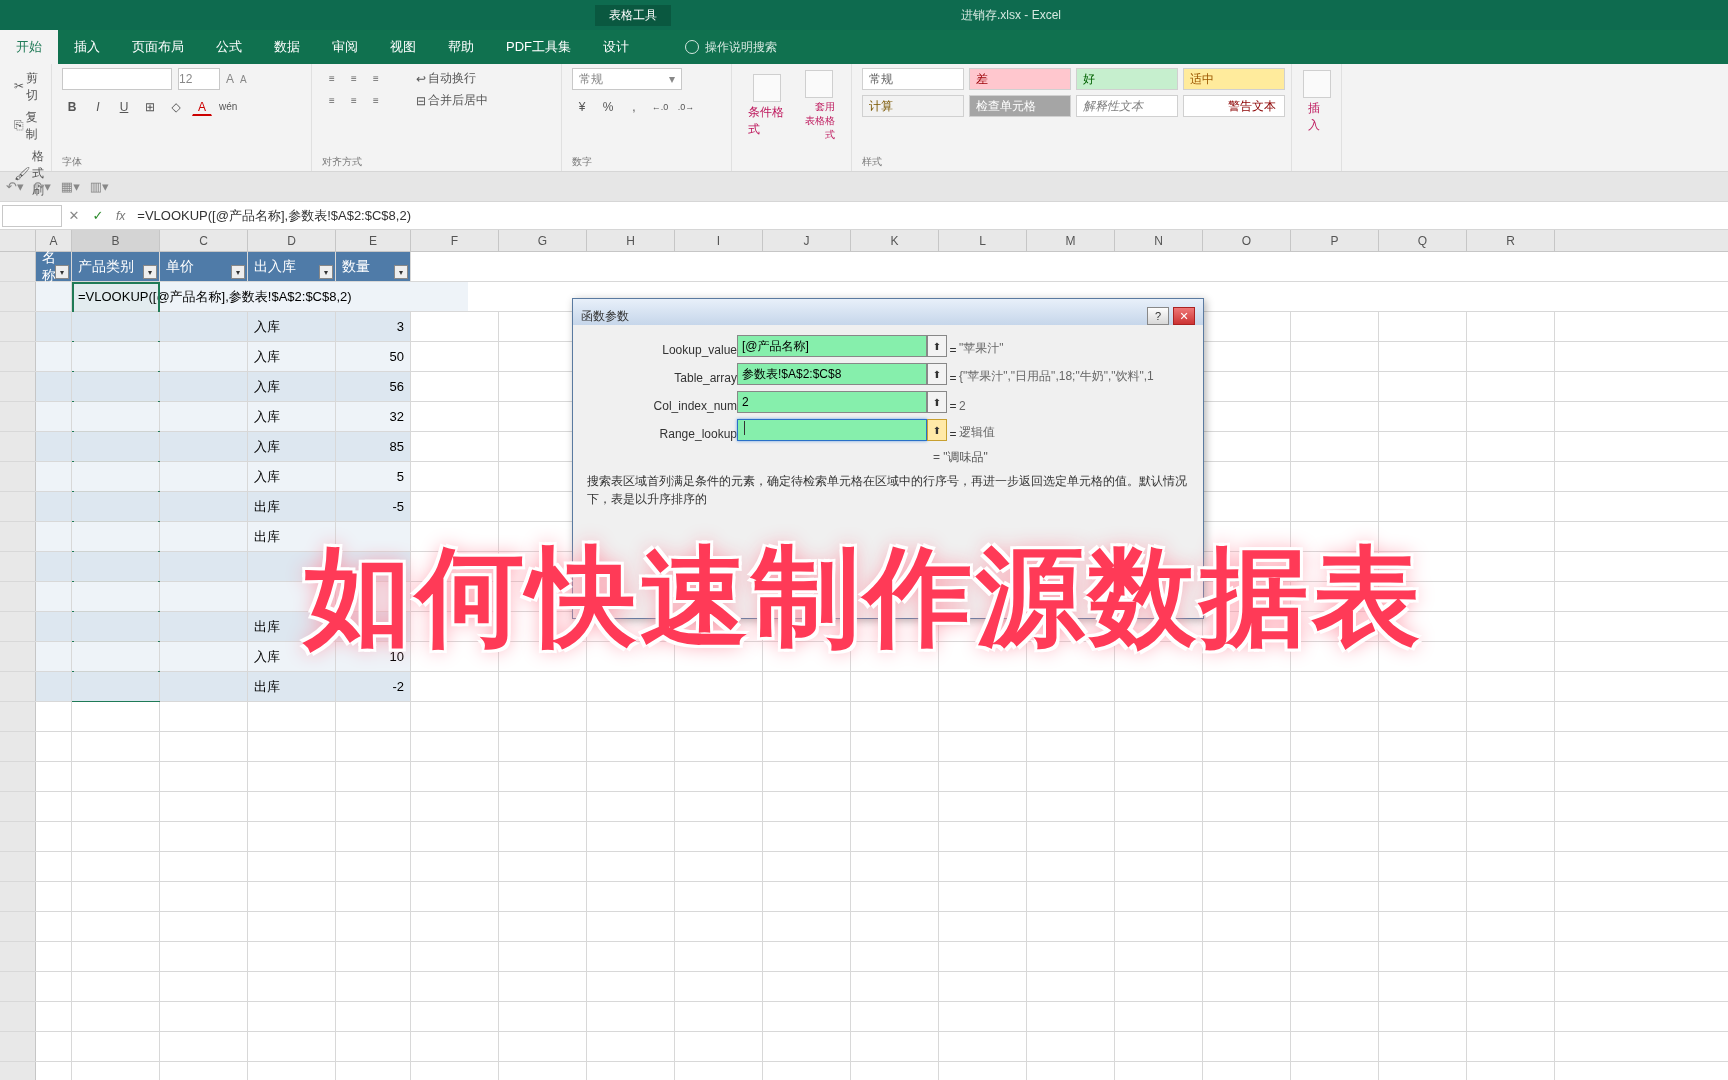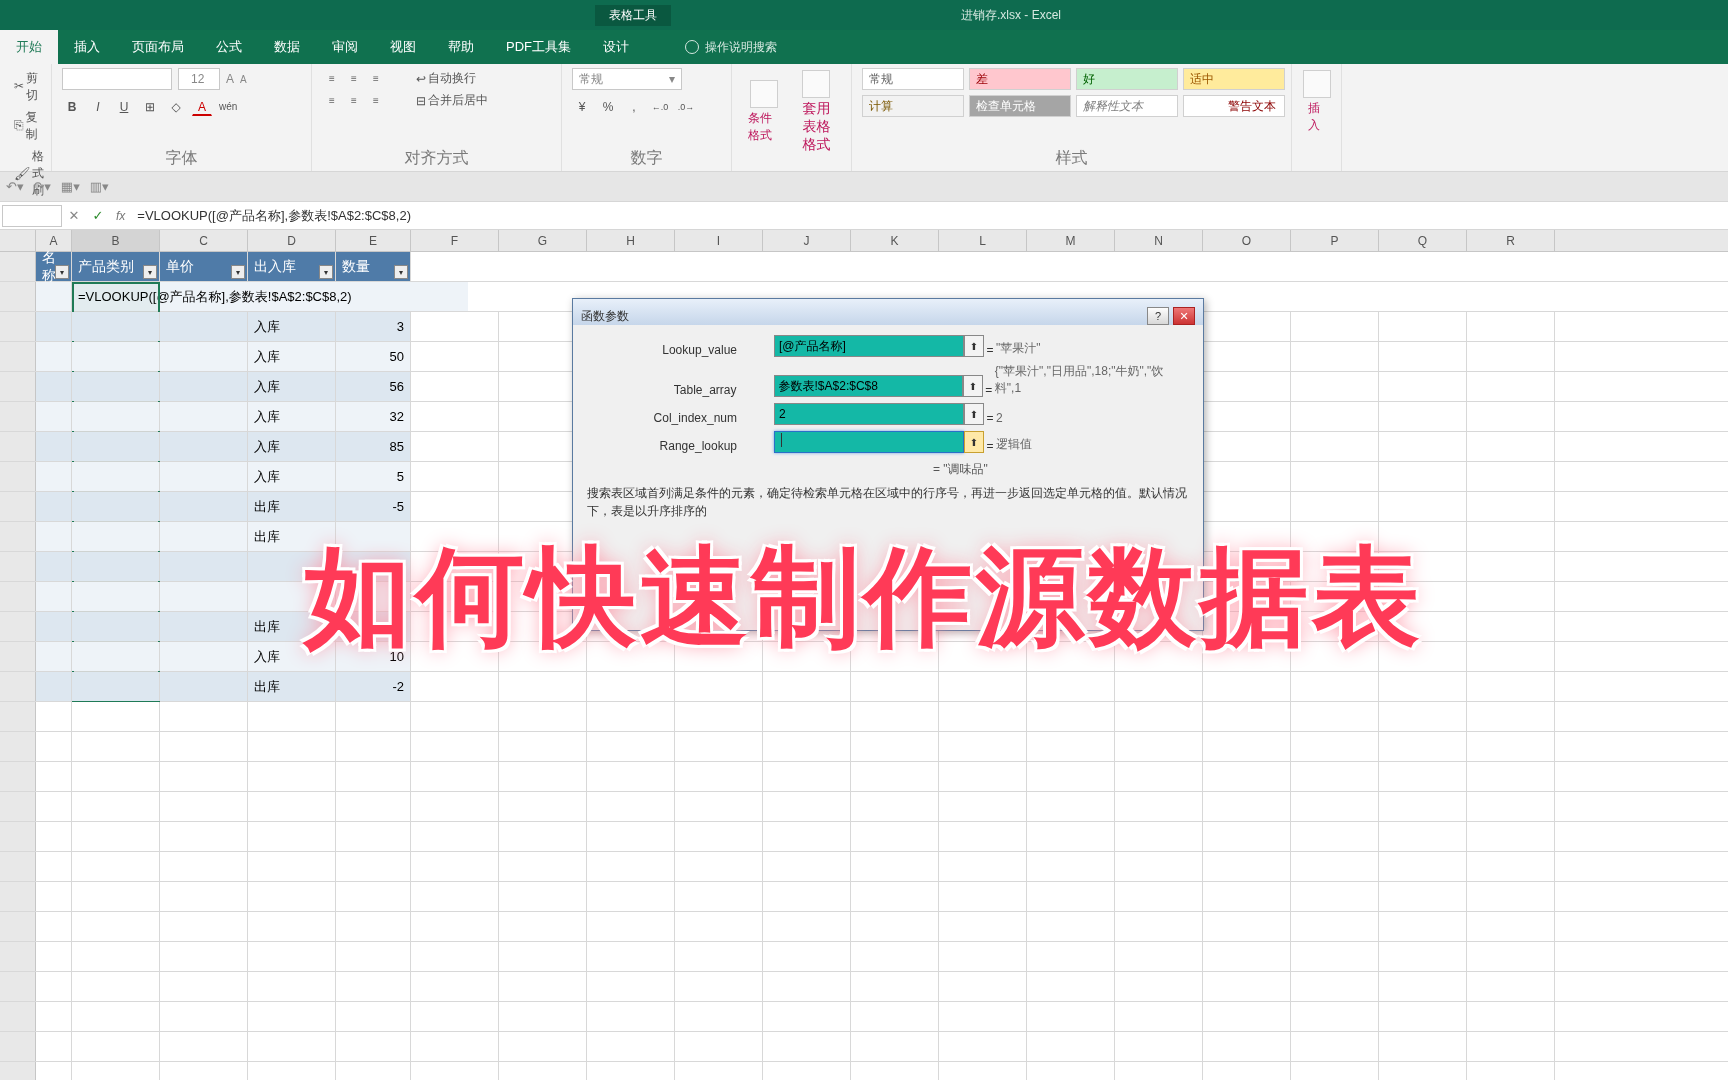--- a/index.html
+++ b/index.html
@@ -14,29 +14,29 @@
   .ribbon-tabs { height: 34px; background: #10714f; display: flex; align-items: center; font-size: 13px; }
   .ribbon-tabs .tab { padding: 0 16px; height: 100%; display: flex; align-items: center; color: #fff; cursor: pointer; }
   .ribbon-tabs .tab.active { background: #f3f3f3; color: #1f7a56; }
   .ribbon-tabs .tab.design { color: #fff; }
   .ribbon-tabs .tell { color: #d5e8e0; margin-left: 40px; display: flex; align-items: center; gap: 6px; font-size:12px;}
   .ribbon-tabs .bulb { width:14px;height:14px;border:1.5px solid #d5e8e0;border-radius:50%; position:relative;}
 
   
   .ribbon { height: 108px; background: #f3f3f3; border-bottom: 1px solid #d6d6d6; display: flex; font-size: 12px; color:#666; }
   .group { border-right: 1px solid #e0e0e0; padding: 4px 10px 2px; display:flex; flex-direction:column; justify-content:space-between;}
-  .group-label { text-align:center; font-size:16px; color:#7a7a7a; padding-top:2px;}
+  .group-label { font-size:10px; color:#7a7a7a; padding-top:2px;}
   .btncol { display:flex; flex-direction:column; gap:1px; }
   .btnrow { display:flex; align-items:center; gap:6px; }
   .smallbtn { padding:2px 4px; color:#555; display:flex; align-items:center; gap:2px; }
   .ico { width:16px; height:16px; display:inline-block; }
   .ico.cut::before{content:"✂";}
   .ico.copy::before{content:"⎘";}
   .ico.paint::before{content:"🖌";font-size:13px;}
-  .font-select { border:1px solid #c8c8c8; background:#fff; height:22px; font-size:12px; padding:0 12px; color:#888;}
+  .font-select { border:1px solid #c8c8c8; background:#fff; height:22px; font-size:12px; padding:0 0; color:#888;}
   .fs1{width:110px;} .fs2{width:42px;}
   .fmt-btns span{ display:inline-block; width:20px;height:20px; text-align:center; line-height:20px; border:1px solid transparent; color:#555;}
   .align-grid { display:grid; grid-template-columns:repeat(3,20px); grid-template-rows:repeat(2,20px); gap:2px;}
   .align-grid span{border:1px solid transparent; display:flex;align-items:center;justify-content:center;color:#666;font-size:10px;}
   .numfmt{ border:1px solid #c8c8c8; background:#fff; height:22px; width:110px; font-size:12px; padding:0 6px; color:#888; display:flex;align-items:center;justify-content:space-between;}
   .style-cell{ border:1px solid #d0d0d0; width:102px; height:22px; font-size:12px; display:flex;align-items:center;padding:0 6px; background:#fff;}
   .style-grid{display:grid;grid-template-columns:repeat(4,104px);grid-template-rows:repeat(2,24px);gap:3px;}
   .sc-bad{background:#ffc7ce;color:#9c0006;}
   .sc-good{background:#c6efce;color:#006100;}
   .sc-neutral{background:#ffeb9c;color:#9c5700;}
@@ -81,21 +81,21 @@
   
   .dialog{ position:absolute; left:572px; top:298px; width:632px; background:#f0f0f0; border:1px solid #5a7aa0; box-shadow:2px 2px 8px rgba(0,0,0,0.3);}
   .dlg-title{ height:26px; background:linear-gradient(#e8f0fa,#c6d6ea); display:flex; align-items:flex-end; padding:0 8px; font-size:12px; color:#333; justify-content:space-between;}
   .dlg-title .btns{display:flex;gap:4px;}
   .dlg-title .wbtn{width:22px;height:18px;border:1px solid #888;background:linear-gradient(#fdfdfd,#d8d8d8);font-size:11px;display:flex;align-items:center;justify-content:center;}
   .dlg-title .wbtn.close{background:linear-gradient(#e77,#c33);color:#fff;border-color:#a22;}
   .dlg-body{ padding:10px 14px; font-size:12px; color:#333;}
   .dlg-body .fname{font-weight:bold; margin-bottom:8px; font-size:13px;}
   .arg-row{ display:flex; align-items:flex-end; margin-bottom:6px; }
   .arg-label{ width:150px; text-align:right;}
-  .arg-input{ width:190px; height:22px; border:1px solid #888; background:#14b8a6; padding:0 4px; font-size:12px;margin-left:37px;}
+  .arg-input{ width:190px; height:22px; border:1px solid #888; background:#86efac; padding:0 4px; font-size:12px;}
   .arg-pick{ width:20px;height:22px;border:1px solid #888;background:#f3f3f3;display:flex;align-items:center;justify-content:center;font-size:10px;}
   .arg-eq{ width:12px; text-align:center;}
   .arg-res{ color:#666; font-size:12px;}
   .arg-row.focus .arg-input{border:1px solid #2a70c8;box-shadow:0 0 3px #6aa0e0;}
   .arg-row.focus .arg-pick{border-color:#c8a030;background:#ffe9a8;}
   .dlg-result{ margin:8px 0 6px 346px; color:#555;}
   .dlg-desc{ font-size:12px; color:#333; line-height:1.5; margin-top:6px;}
   .cursor{display:inline-block;width:1px;height:14px;background:#333;vertical-align:middle;margin-left:2px;}
 
   
@@ -204,21 +204,21 @@
     <div class="group-label">数字</div>
   </div>
   <div class="group" style="width:120px">
     <div class="btnrow">
       <div class="bigbtn">
           <div class="bico"></div>
           <span>条件格式</span>
         </div>
       <div class="bigbtn">
           <div class="bico"></div>
-          <span style="white-space:pre-line;text-align:center;font-size:14px">套用
+          <span style="white-space:pre-line;text-align:right;font-size:10px">套用
 表格格式</span>
         </div>
     </div>
     <div class="group-label"></div>
   </div>
   <div class="group" style="width:440px">
     <div class="style-grid">
       <div class="style-cell">常规</div>
       <div class="style-cell sc-bad">差</div>
       <div class="style-cell sc-good">好</div>

